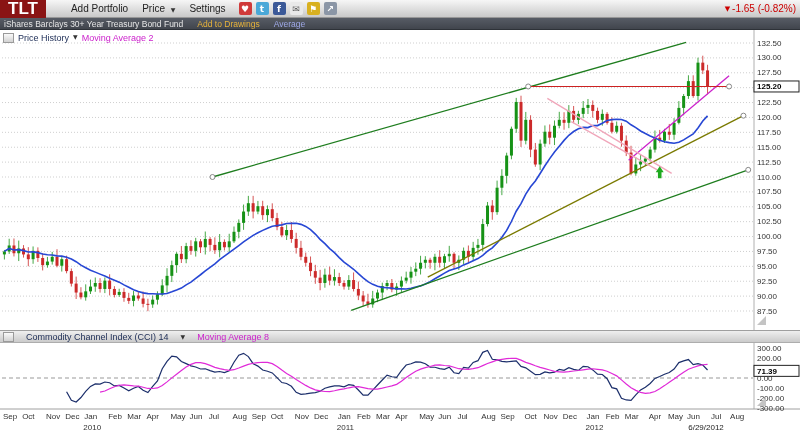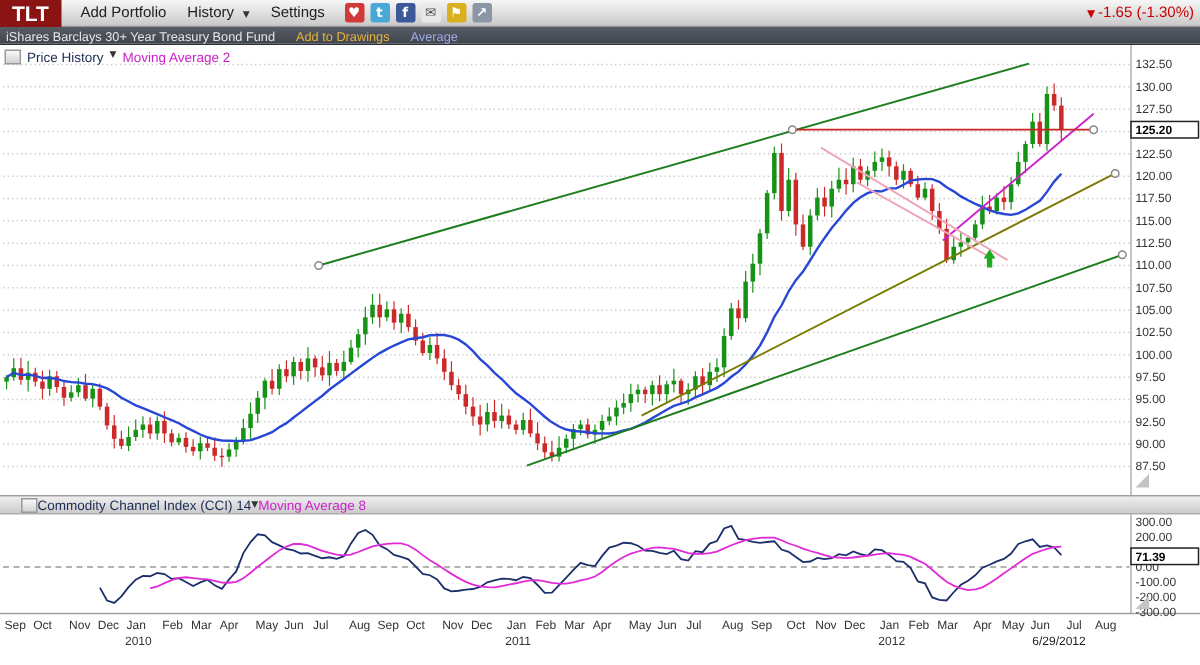--- a/index.html
+++ b/index.html
@@ -1,62 +1,62 @@
 <!DOCTYPE html>
 <html><head>
 <meta charset="utf-8">
 <style>
 *{margin:0;padding:0;box-sizing:border-box}
 html,body{width:800px;height:443px;overflow:hidden;background:#fff;font-family:"Liberation Sans",sans-serif}
 .app{position:relative;width:800px;height:443px;background:#fff}
 .toolbar{position:absolute;top:0;left:0;width:800px;height:18px;background:linear-gradient(#f6f6f6,#c9c9c9);border-bottom:1px solid #979797;display:flex;align-items:center;font-size:10px;color:#222}
-.symbol-badge{height:18px;background:#8a1414;color:#fff;font-weight:bold;font-size:14px;display:flex;align-items:center;padding:4px 8px;margin-right:6px;cursor:pointer}
+.symbol-badge{height:18px;background:#8a1414;color:#fff;font-weight:bold;font-size:17px;display:flex;align-items:center;padding:4px 8px;margin-right:18px;cursor:pointer}
 .tb-item{padding:0 7px;cursor:pointer;white-space:nowrap}
 .dd .caret{font-size:6px;margin-left:3px;color:#333;font-family:"DejaVu Sans",sans-serif}
 .tb-icons{display:flex;align-items:center;margin-left:6px}
 .tbi{width:13px;height:13px;border-radius:2px;display:inline-flex;align-items:center;justify-content:center;font-size:9px;margin-right:4px;font-family:"DejaVu Sans",sans-serif;font-weight:bold;cursor:pointer}
 .tb-change{margin-left:auto;margin-right:4px;color:#cc0000;font-size:10px;display:flex;align-items:center;gap:2px}
 .chg-tri{font-size:7px;font-family:"DejaVu Sans",sans-serif}
 .subbar{position:absolute;top:18px;left:0;width:800px;height:12px;background:linear-gradient(#575c65,#41454d);border-bottom:1px solid #2e3238;display:flex;align-items:center;font-size:8.5px;color:#e6e6e6;padding-left:4px;gap:14px}
 .lk-orange{color:#e8b33a;cursor:pointer}
 .lk-blue{color:#9fa9e8;cursor:pointer}
 .chart-region{position:absolute;top:30px;left:0;width:800px;height:413px}
 #chart-svg{position:absolute;top:0;left:0;font-family:"Liberation Sans",sans-serif}
 .legend{position:absolute;display:flex;align-items:flex-start;gap:4px;font-size:9px}
 .main-legend{top:3px;left:3px}
 .panel-btn{width:11px;height:10px;border:1px solid #9a9a9a;background:linear-gradient(#fafafa,#d2d2d2);display:inline-block;cursor:pointer}
 .lg-pri{color:#1c2c55;cursor:pointer}
 .lg-caret{font-size:6px;color:#333;font-family:"DejaVu Sans",sans-serif;cursor:pointer}
 .lg-sec{color:#cc22cc;cursor:pointer}
-.cci-header{position:absolute;top:300px;left:0;width:800px;height:13px;background:linear-gradient(#efefef,#cbcbcb);border-top:1px solid #9f9f9f;border-bottom:1px solid #adadad;display:flex;align-items:center;gap:0;font-size:9px;padding-left:14px}
+.cci-header{position:absolute;top:300px;left:0;width:800px;height:13px;background:linear-gradient(#efefef,#cbcbcb);border-top:1px solid #9f9f9f;border-bottom:1px solid #adadad;display:flex;align-items:center;gap:12px;font-size:9px;padding-left:3px}
 </style>
 </head>
 <body>
 
 <div class="app">
 
   <div class="toolbar">
     <div class="symbol-badge">TLT</div>
     <div class="tb-item">Add Portfolio</div>
     <div class="tb-item dd">
-      <span>History</span>
+      <span>Price</span>
       <span class="caret">▼</span>
     </div>
     <div class="tb-item">Settings</div>
     <div class="tb-icons" id="tb-icons">
         <span class="tbi" style="background: rgb(208, 58, 58); color: rgb(255, 255, 255);">♥</span>
         <span class="tbi" style="background: rgb(74, 168, 216); color: rgb(255, 255, 255);">t</span>
         <span class="tbi" style="background: rgb(59, 89, 152); color: rgb(255, 255, 255);">f</span>
         <span class="tbi" style="background: rgb(233, 233, 233); color: rgb(85, 85, 85);">✉</span>
         <span class="tbi" style="background: rgb(216, 176, 32); color: rgb(255, 255, 255);">⚑</span>
         <span class="tbi" style="background: rgb(139, 150, 166); color: rgb(255, 255, 255);">↗</span>
       </div>
     <div class="tb-change">
       <span class="chg-tri">▼</span>
-      <span>-1.65 (-1.30%)</span>
+      <span>-1.65 (-0.82%)</span>
     </div>
   </div>
 
   <div class="subbar">
     <span>iShares Barclays 30+ Year Treasury Bond Fund</span>
     <span class="lk-orange">Add to Drawings</span>
     <span class="lk-blue">Average</span>
   </div>
 
   <div class="chart-region">

